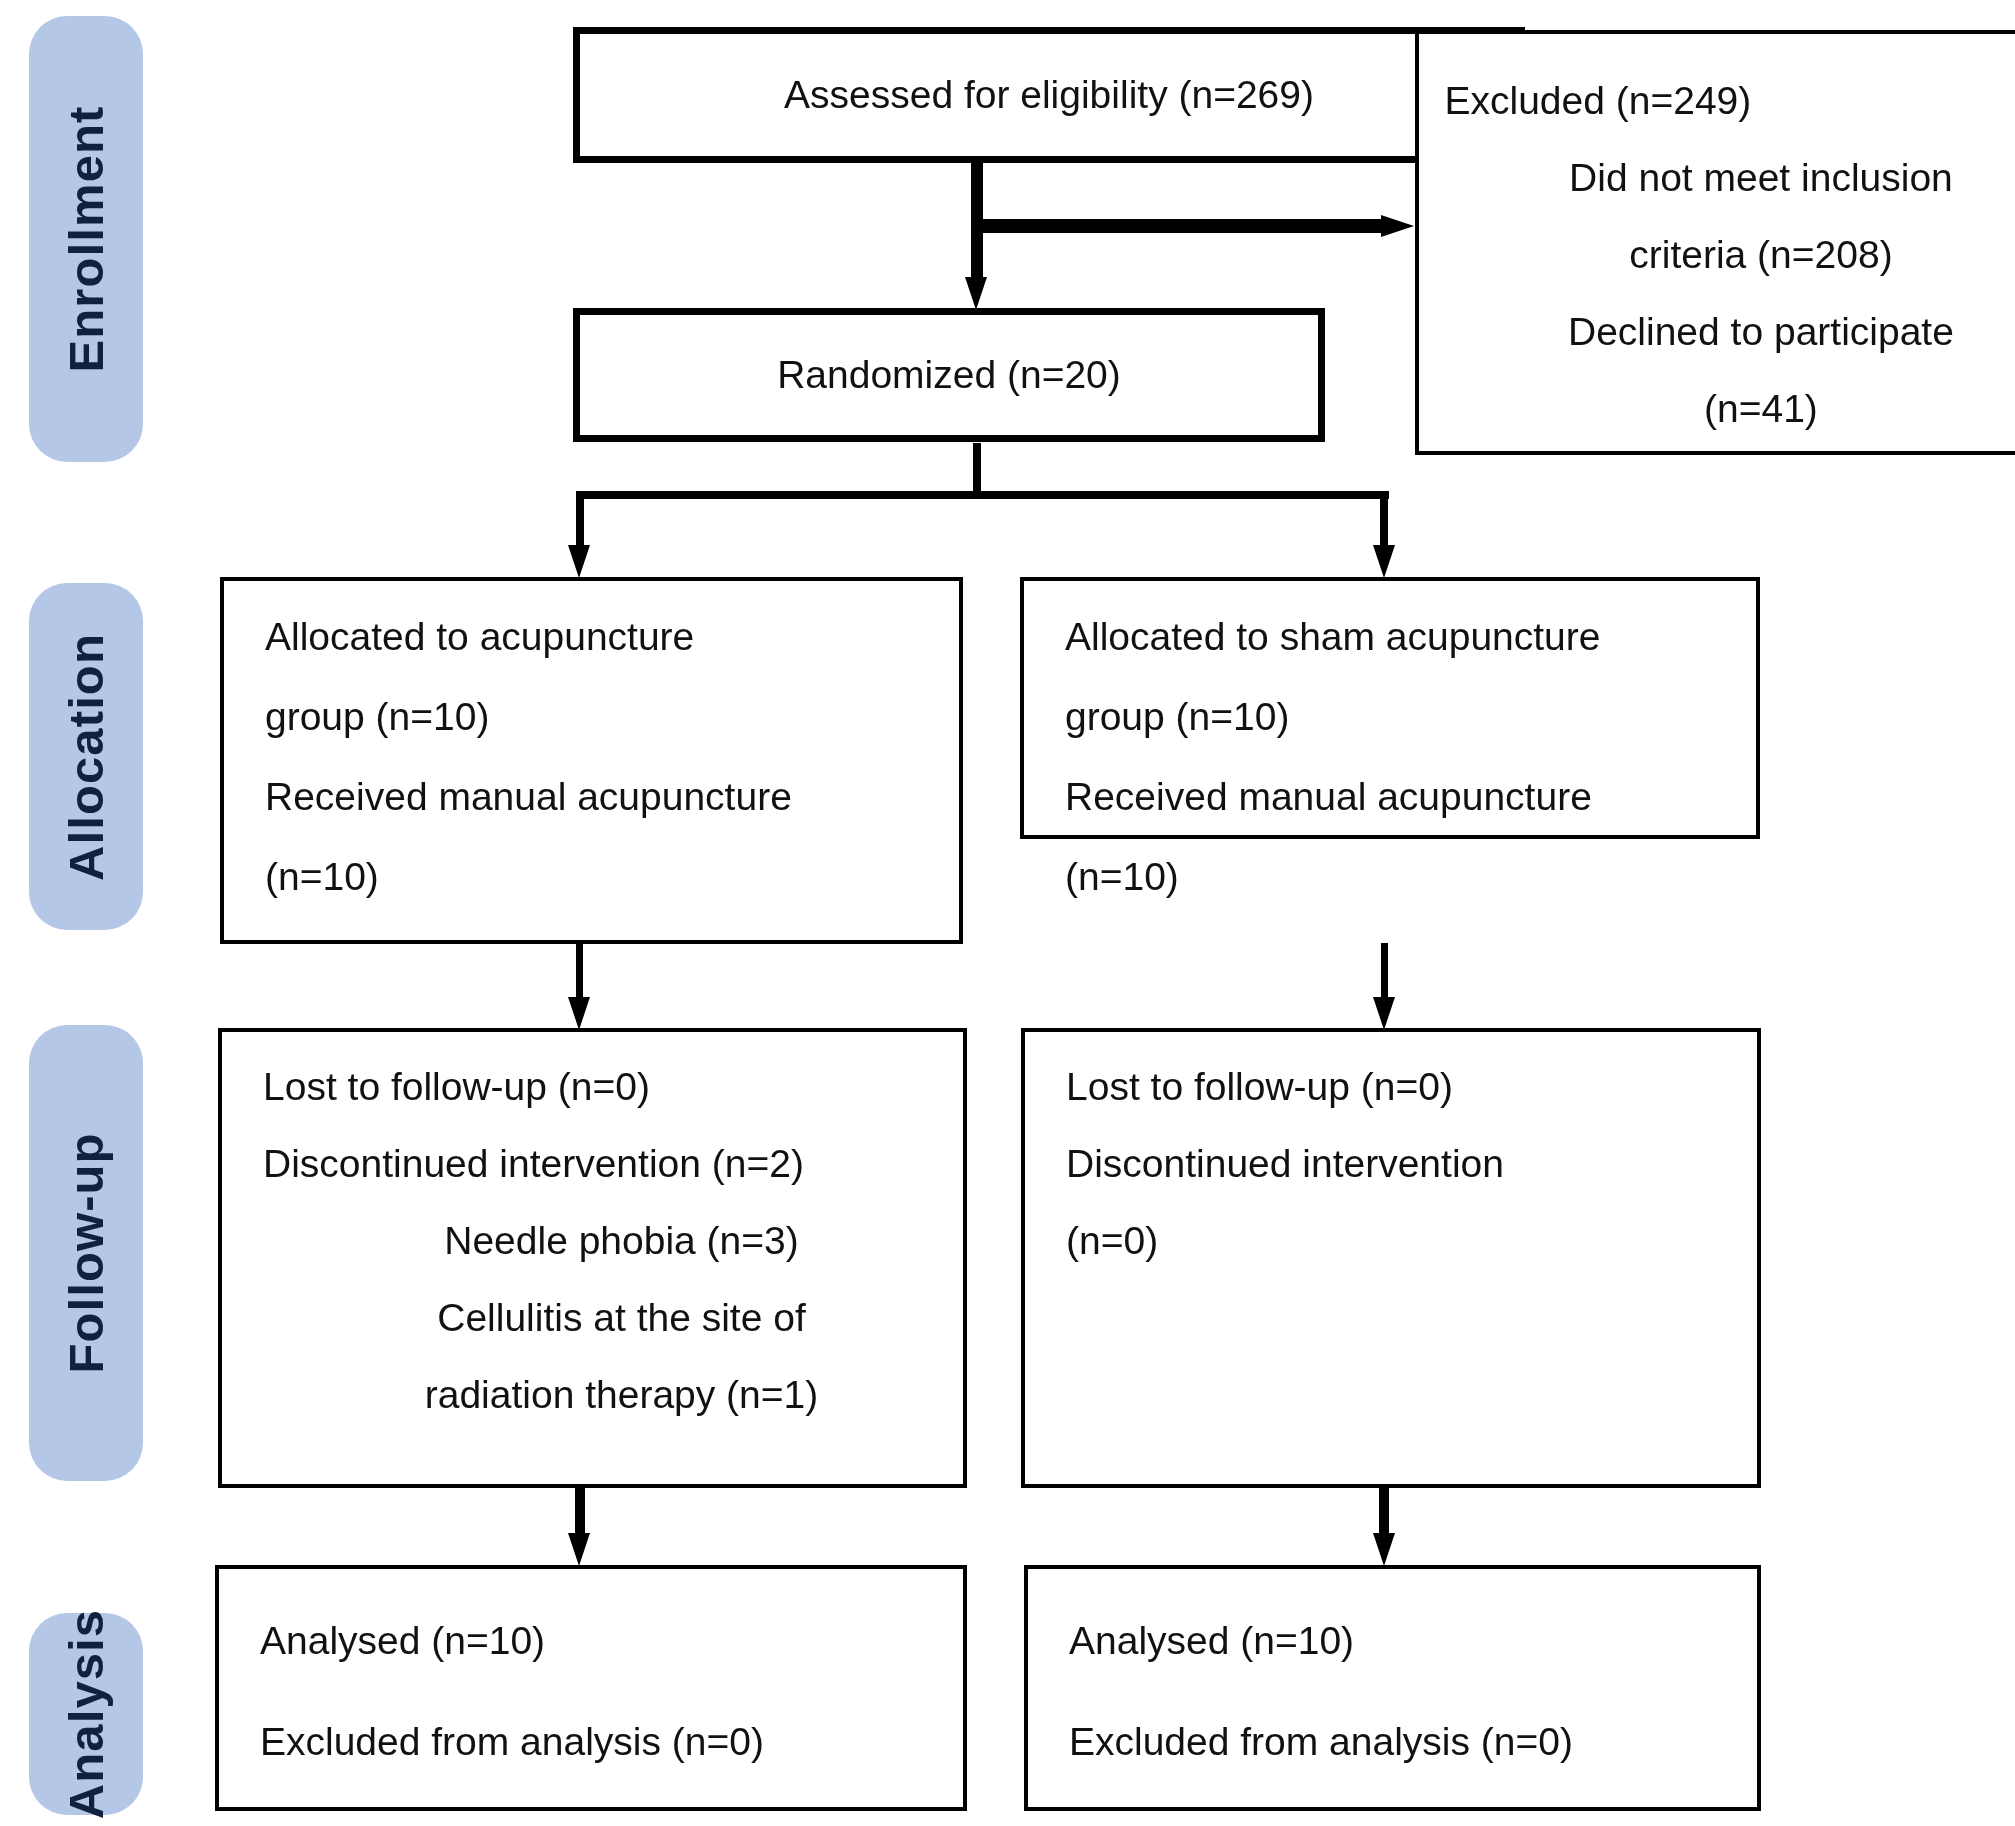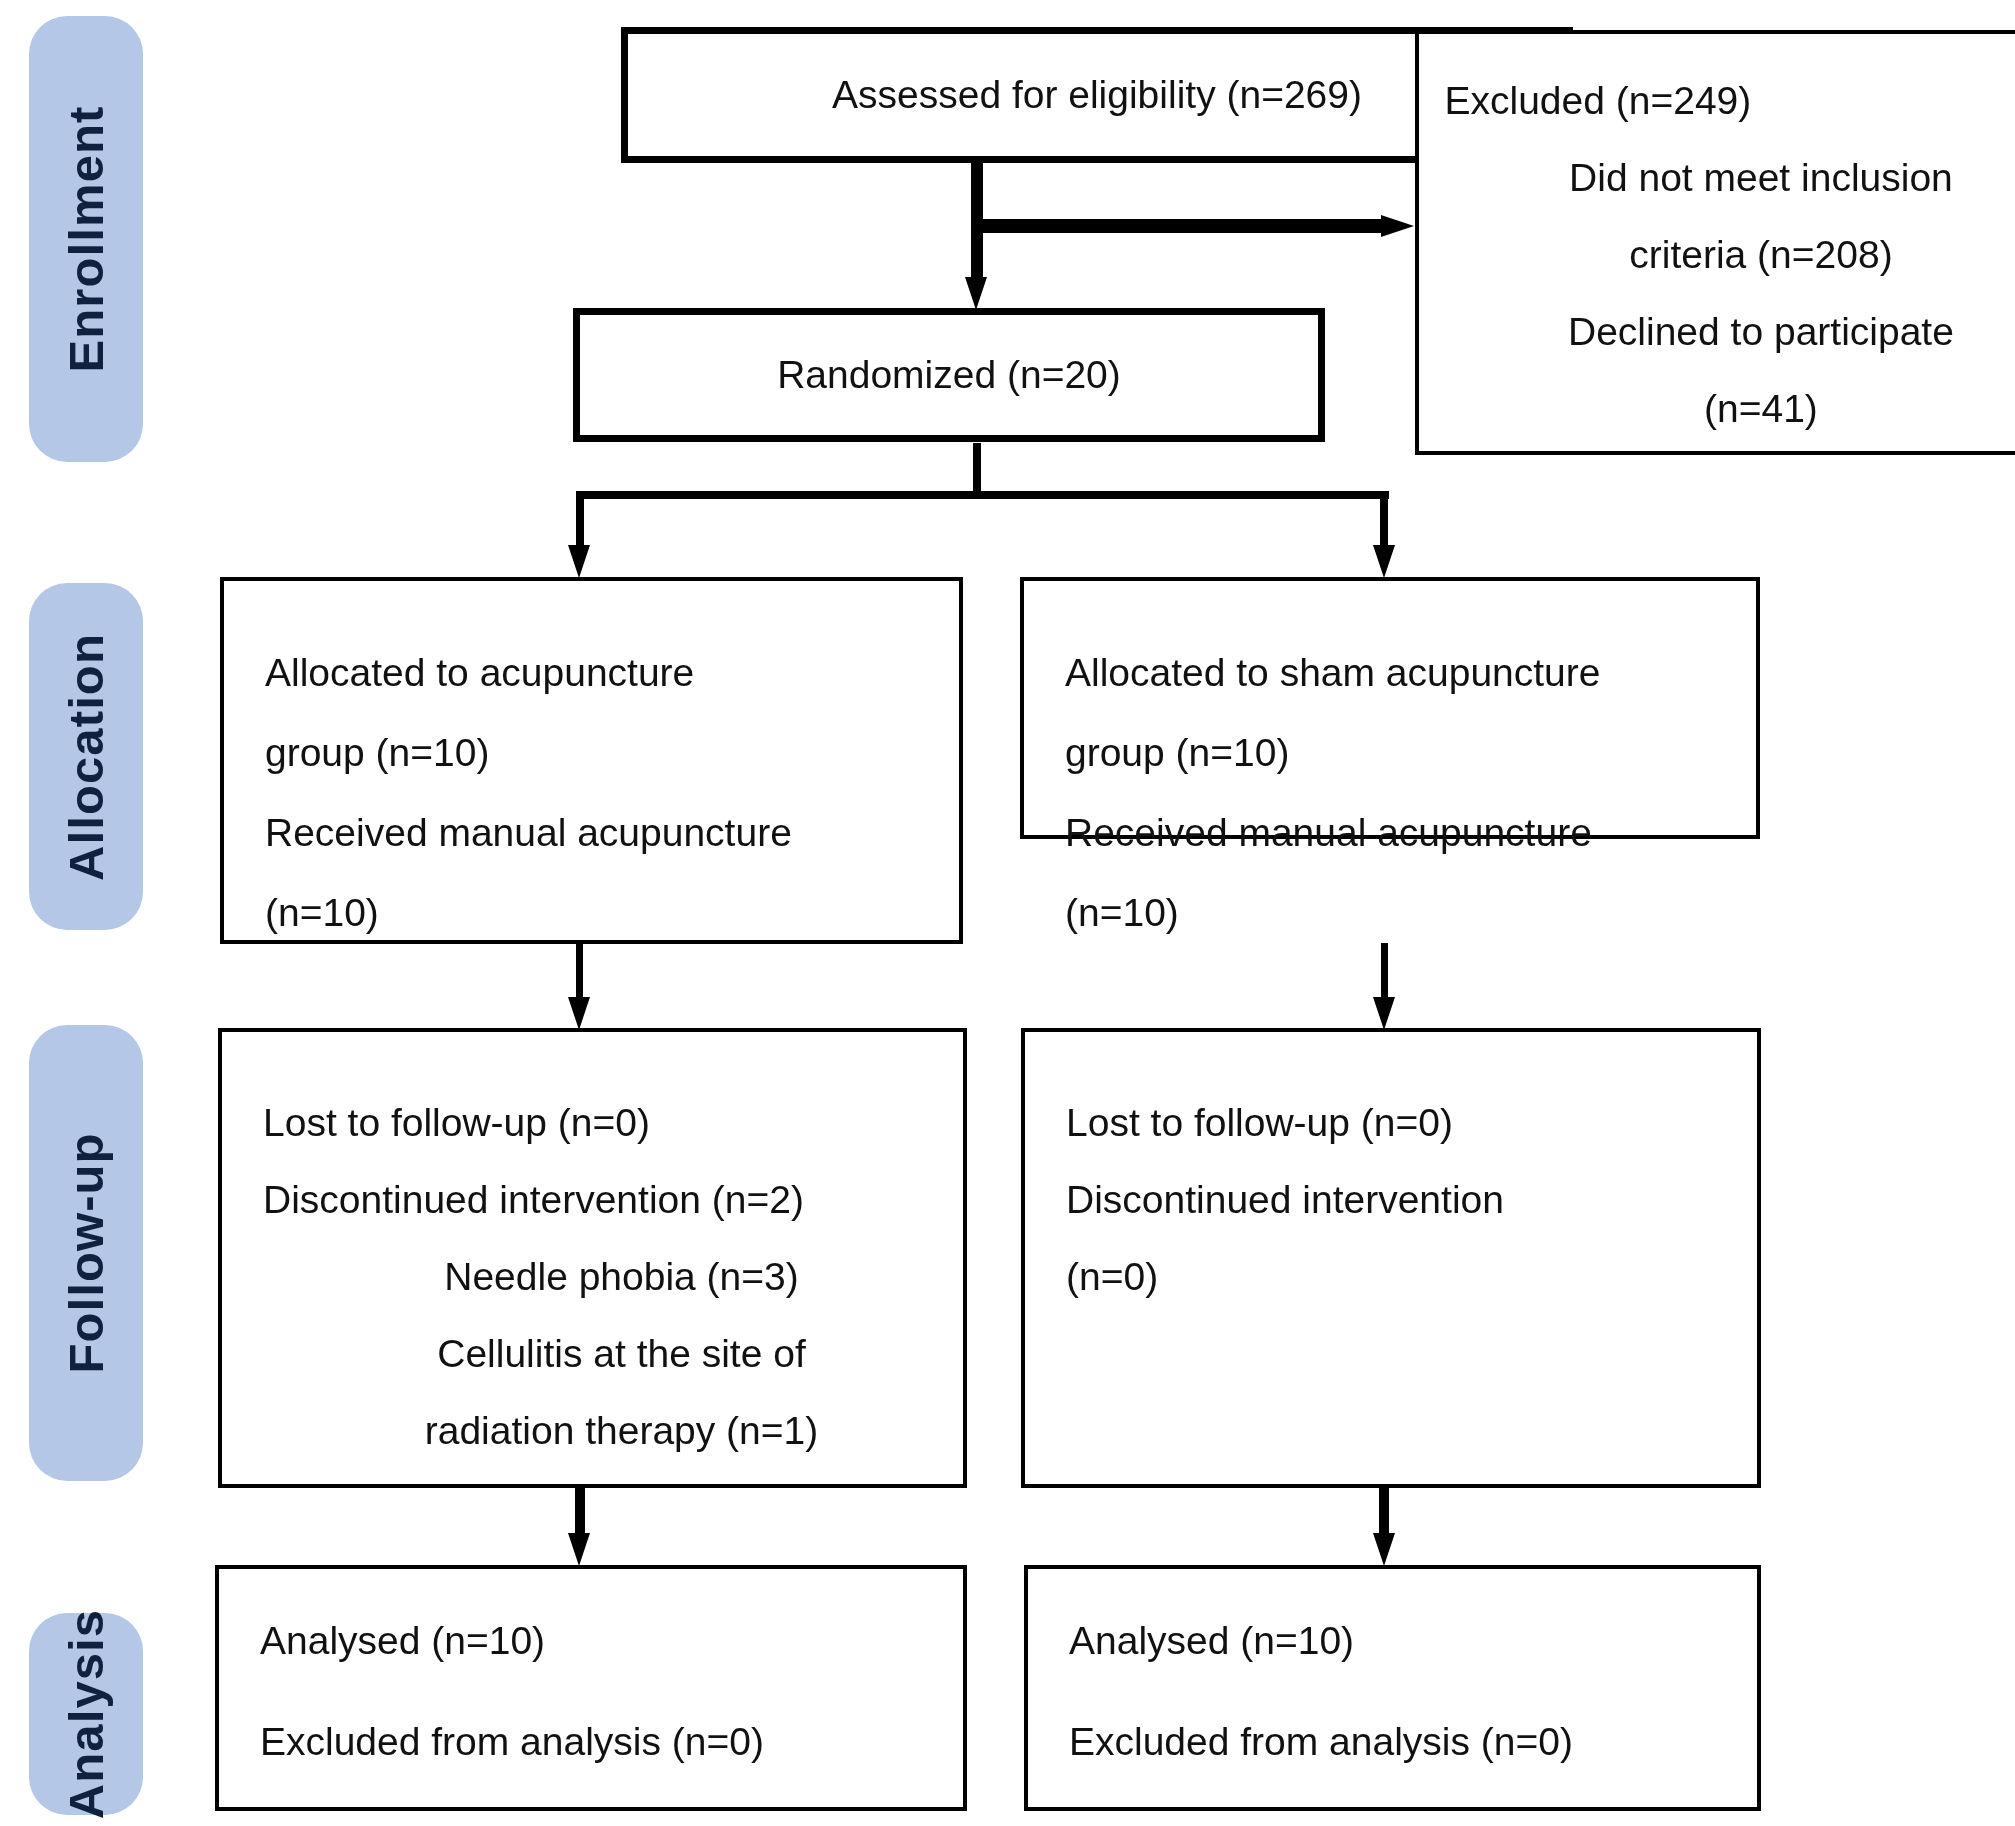--- a/index.html
+++ b/index.html
@@ -17,21 +17,21 @@
     transform:translate(-50%,-50%) rotate(-90deg);
     white-space:nowrap; font-weight:bold; font-size:49px; color:#10213f;
     letter-spacing:1.1px;
   }
   
   .fbox { position:absolute; background:#ffffff; border:4.8px solid #000000; box-sizing:border-box; }
   .fbox.thick { border-width:7px; }
   .fbox.center { display:flex; align-items:center; justify-content:center; }
   .fbox .txt { font-size:39px; line-height:77px; }
   .fbox.center .txt { line-height:normal; text-align:center; }
-  .pad { padding:52px 16px 0 41px; }
+  .pad { padding:16px 16px 0 41px; }
   .pad-x { padding:28px 10.6px 0 25.5px; line-height:73px; }
   .an .txt { line-height:101px; }
   .line { white-space:nowrap; }
   .line.indent { padding-left:33px;text-align:center; }
   
   .shaft { position:absolute; background:#000000; }
   .head-down { position:absolute; width:0; height:0;
     border-left:11px solid transparent; border-right:11px solid transparent;
     border-top:33px solid #000000; }
   .head-right { position:absolute; width:0; height:0;
@@ -49,21 +49,21 @@
   <div class="stage" style="top:583px; height:347px;">
     <span class="vtext">Allocation</span>
   </div>
   <div class="stage" style="top:1025px; height:456px;">
     <span class="vtext">Follow-up</span>
   </div>
   <div class="stage" style="top:1613px; height:202px;">
     <span class="vtext">Analysis</span>
   </div>
 
-  <div class="fbox thick center" style="left:573px; top:26.6px; width:952px; height:136px;margin-left:48px;">
+  <div class="fbox thick center" style="left:573px; top:26.6px; width:952px; height:136px;">
     <div class="txt">
       <div class="line">Assessed for eligibility (n=269)</div>
     </div>
   </div>
 
   <div class="fbox" style="left:1415px; top:30px; width:644px; height:425px;">
     <div class="txt pad-x">
       <div class="line">Excluded (n=249)</div>
       <div class="line indent">Did not meet inclusion</div>
       <div class="line indent">criteria (n=208)</div>

